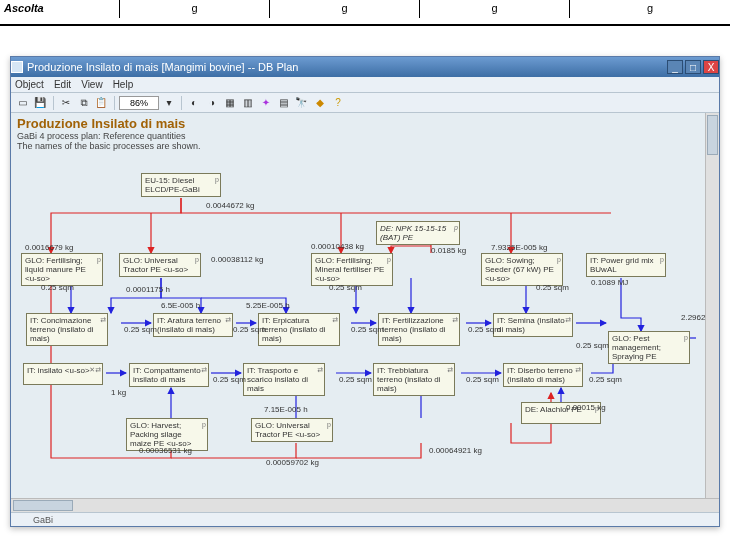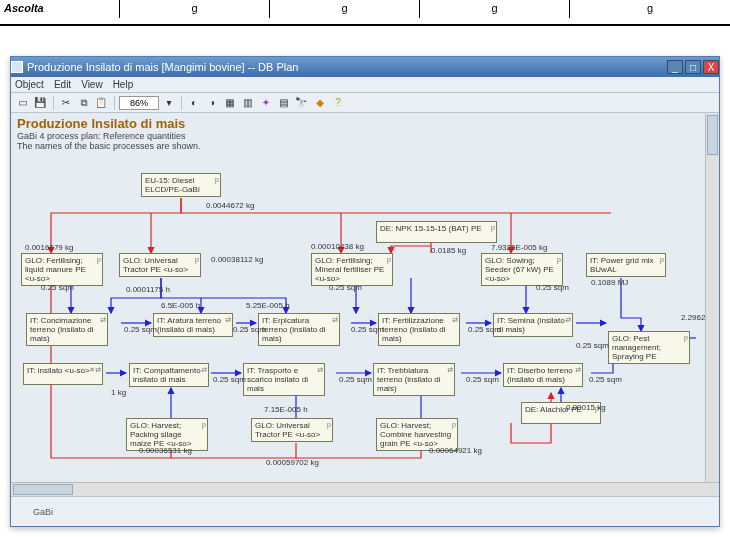--- a/index.html
+++ b/index.html
@@ -94,21 +94,21 @@
   }
   .hscroll {
     height:14px; background:#e0e0e0; border-top:1px solid #bbb;
     position:relative;
   }
   .hscroll .thumb {
     position:absolute; left:2px; top:1px; height:11px; width:60px;
     background:#c8d4df; border:1px solid #9aaab8;
   }
   .statusbar {
-    height:30px; background:#eaf0f6; border-top:1px solid #b8c5d0;
+    height:14px; background:#eaf0f6; border-top:1px solid #b8c5d0;
     font-size:9px; color:#555; display:flex; align-items:center;
     padding:0 4px; gap:18px;
   }
   .plan-title {
     position:absolute; top:3px; left:6px;
     font-size:13px; font-weight:bold; color:#a16207;
   }
   .plan-sub {
     position:absolute; left:6px; font-size:9px; color:#444;
   }
@@ -117,21 +117,21 @@
     background:#f7f8ea;
     border:1px solid #7a7a5a;
     font-size:8px;
     color:#333;
     padding:2px 3px;
     line-height:9px;
     width:82px;
     min-height:22px;
   }
   .node.small { width:80px; }
-  .node.wide { width:121px; }
+  .node.wide { width:84px;font-style:italic; }
   .node .corner { position:absolute; right:1px; top:1px; font-size:7px; color:#777;}
   .edge-label {
     position:absolute;
     font-size:8px;
     color:#333;
     background:transparent;
     white-space:nowrap;
   }
   .connections {
     position:absolute; top:0; left:0; width:100%; height:100%;
@@ -272,21 +272,20 @@
       <div class="node" style="top:218px;left:597px"><span>GLO: Pest management; Spraying PE</span><span class="corner">p</span></div>
 
       <div class="node small" style="top:250px;left:12px"><span>IT: insilato &lt;u-so&gt;</span><span class="corner">✕⇄</span></div>
       <div class="node small" style="top:250px;left:118px"><span>IT: Compattamento insilato di mais</span><span class="corner">⇄</span></div>
       <div class="node" style="top:250px;left:232px"><span>IT: Trasporto e scarico insilato di mais</span><span class="corner">⇄</span></div>
       <div class="node" style="top:250px;left:362px"><span>IT: Trebbiatura terreno (insilato di mais)</span><span class="corner">⇄</span></div>
       <div class="node small" style="top:250px;left:492px"><span>IT: Diserbo terreno (insilato di mais)</span><span class="corner">⇄</span></div>
 
       <div class="node" style="top:305px;left:115px"><span>GLO: Harvest; Packing silage maize PE &lt;u-so&gt;</span><span class="corner">p</span></div>
       <div class="node" style="top:305px;left:240px"><span>GLO: Universal Tractor PE &lt;u-so&gt;</span><span class="corner">p</span></div>
-      <div class="node" style="top:305px;left:365px"><span>GLO: Harvest; Combine harvesting grain PE &lt;u-so&gt;</span><span class="corner">p</span></div>
       <div class="node small" style="top:289px;left:510px"><span>DE: Alachlor PE</span><span class="corner">p</span></div>
 
       <span class="edge-label" style="top:88px;left:195px">0.0044672 kg</span>
       <span class="edge-label" style="top:130px;left:14px">0.0016679 kg</span>
       <span class="edge-label" style="top:142px;left:200px">0.00038112 kg</span>
       <span class="edge-label" style="top:129px;left:300px">0.00010438 kg</span>
       <span class="edge-label" style="top:133px;left:420px">0.0185 kg</span>
       <span class="edge-label" style="top:130px;left:480px">7.9325E-005 kg</span>
       <span class="edge-label" style="top:170px;left:30px">0.25 sqm</span>
       <span class="edge-label" style="top:172px;left:115px">0.0001175 h</span>

